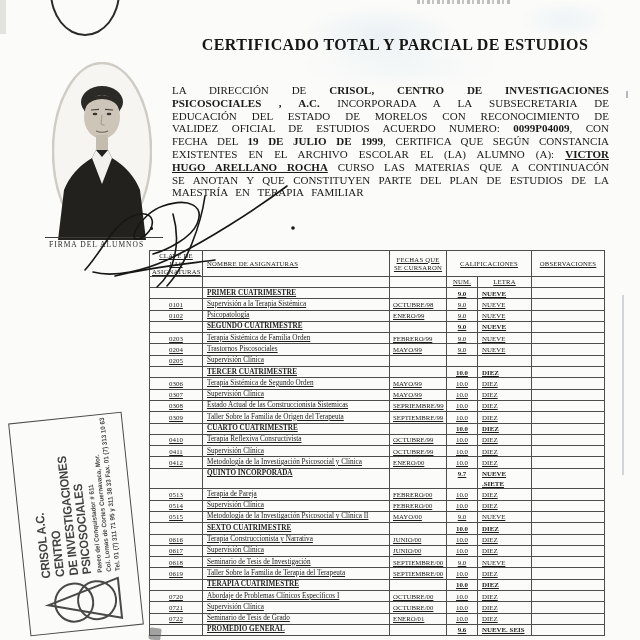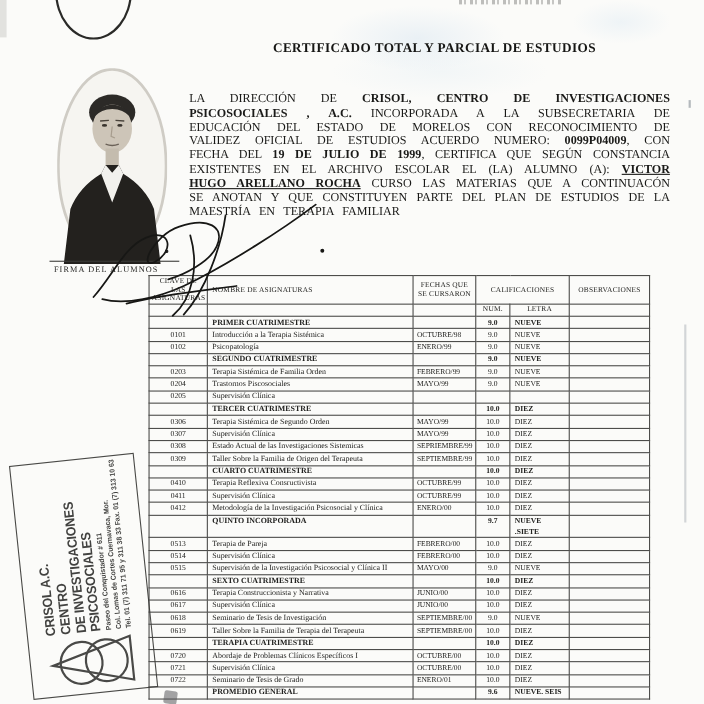--- a/index.html
+++ b/index.html
@@ -16,35 +16,35 @@
   .tint.t3{left:300px;top:40px;width:200px;height:50px;background:radial-gradient(ellipse at center,rgba(210,228,240,.22),rgba(210,228,240,0) 70%);}
 
   
   .partial-oval{position:absolute;left:50px;top:-52px;width:66px;height:84px;border:2.5px solid #2a2a28;border-radius:50%;}
 
   
   .cropped-frag{position:absolute;left:417px;top:0;width:94px;height:4px;opacity:.55;
     background:repeating-linear-gradient(90deg,#8a8a88 0 3px,transparent 3px 5px,#9a9a98 5px 7px,transparent 7px 10px);}
 
   .doc-title{position:absolute;left:180px;top:36px;width:430px;text-align:center;
-    font-size:12px;font-weight:700;letter-spacing:.4px;color:#161614;}
+    font-size:16px;font-weight:700;letter-spacing:.4px;color:#161614;}
 
   .cert-par{position:absolute;left:172px;top:84px;width:437px;
     font-size:11px;line-height:12.8px;text-align:justify;word-spacing:5px;color:#1a1a18;}
   .cert-par .seg-b{font-weight:700;}
   .cert-par .seg-bu{font-weight:700;text-decoration:underline;}
 
   .photo-wrap{position:absolute;left:52px;top:62px;width:100px;height:178px;}
   .sig-wrap{position:absolute;left:55px;top:180px;width:250px;height:112px;z-index:3;}
   .firma-line{position:absolute;left:45px;top:237px;width:118px;height:1px;background:#3c3c3a;}
   .firma-caption{position:absolute;left:49px;top:240px;font-size:7.5px;letter-spacing:1px;color:#2a2a28;}
   .sig-dot{position:absolute;left:150px;top:227px;width:2.5px;height:2.5px;background:#222;border-radius:50%;}
 
   
-  .grades{position:absolute;left:135px;top:250px;width:455px;border-collapse:collapse;table-layout:fixed;}
+  .grades{position:absolute;left:149px;top:250px;width:455px;border-collapse:collapse;table-layout:fixed;text-decoration:underline;}
   .grades th,.grades td{border:1px solid #4d4d4b;padding:.5px 2px;overflow:hidden;}
   .grades thead th{font-size:6.7px;font-weight:400;line-height:8px;text-align:center;letter-spacing:.2px;}
   .grades thead tr.h1{height:26px;}
   .grades thead tr.h2{height:11px;}
   .grades thead th.nombre-h{text-align:left;padding-left:4px;}
   .grades tbody tr{height:11.3px;}
   .grades tbody td{font-size:7.2px;line-height:9.3px;vertical-align:top;color:#232321;}
   .grades td.c-clave{text-align:center;font-size:6.9px;}
   .grades td.c-nombre{padding-left:4px;}
   .grades td.c-fechas{font-size:6.8px;padding-left:3px;}
@@ -147,21 +147,21 @@
         <tr class="section">
           <td class="c-clave"></td>
           <td class="c-nombre">PRIMER CUATRIMESTRE</td>
           <td class="c-fechas"></td>
           <td class="c-num">9.0</td>
           <td class="c-letra">NUEVE</td>
           <td class="c-obs"></td>
         </tr>
         <tr>
           <td class="c-clave">0101</td>
-          <td class="c-nombre">Introducción a la Terapia Sistémica</td>
+          <td class="c-nombre">Supervisión a la Terapia Sistémica</td>
           <td class="c-fechas">OCTUBRE/98</td>
           <td class="c-num">9.0</td>
           <td class="c-letra">NUEVE</td>
           <td class="c-obs"></td>
         </tr>
         <tr>
           <td class="c-clave">0102</td>
           <td class="c-nombre">Psicopatología</td>
           <td class="c-fechas">ENERO/99</td>
           <td class="c-num">9.0</td>
@@ -219,21 +219,21 @@
         <tr>
           <td class="c-clave">0307</td>
           <td class="c-nombre">Supervisión Clínica</td>
           <td class="c-fechas">MAYO/99</td>
           <td class="c-num">10.0</td>
           <td class="c-letra">DIEZ</td>
           <td class="c-obs"></td>
         </tr>
         <tr>
           <td class="c-clave">0308</td>
-          <td class="c-nombre">Estado Actual de las Investigaciones Sistemicas</td>
+          <td class="c-nombre">Estado Actual de las Construccionista Sistemicas</td>
           <td class="c-fechas">SEPRIEMBRE/99</td>
           <td class="c-num">10.0</td>
           <td class="c-letra">DIEZ</td>
           <td class="c-obs"></td>
         </tr>
         <tr>
           <td class="c-clave">0309</td>
           <td class="c-nombre">Taller Sobre la Familia de Origen del Terapeuta</td>
           <td class="c-fechas">SEPTIEMBRE/99</td>
           <td class="c-num">10.0</td>
@@ -291,21 +291,21 @@
         <tr>
           <td class="c-clave">0514</td>
           <td class="c-nombre">Supervisión Clínica</td>
           <td class="c-fechas">FEBRERO/00</td>
           <td class="c-num">10.0</td>
           <td class="c-letra">DIEZ</td>
           <td class="c-obs"></td>
         </tr>
         <tr>
           <td class="c-clave">0515</td>
-          <td class="c-nombre">Supervisión de la Investigación Psicosocial y Clínica II</td>
+          <td class="c-nombre">Metodología de la Investigación Psicosocial y Clínica II</td>
           <td class="c-fechas">MAYO/00</td>
           <td class="c-num">9.0</td>
           <td class="c-letra">NUEVE</td>
           <td class="c-obs"></td>
         </tr>
         <tr class="section">
           <td class="c-clave"></td>
           <td class="c-nombre">SEXTO CUATRIMESTRE</td>
           <td class="c-fechas"></td>
           <td class="c-num">10.0</td>

